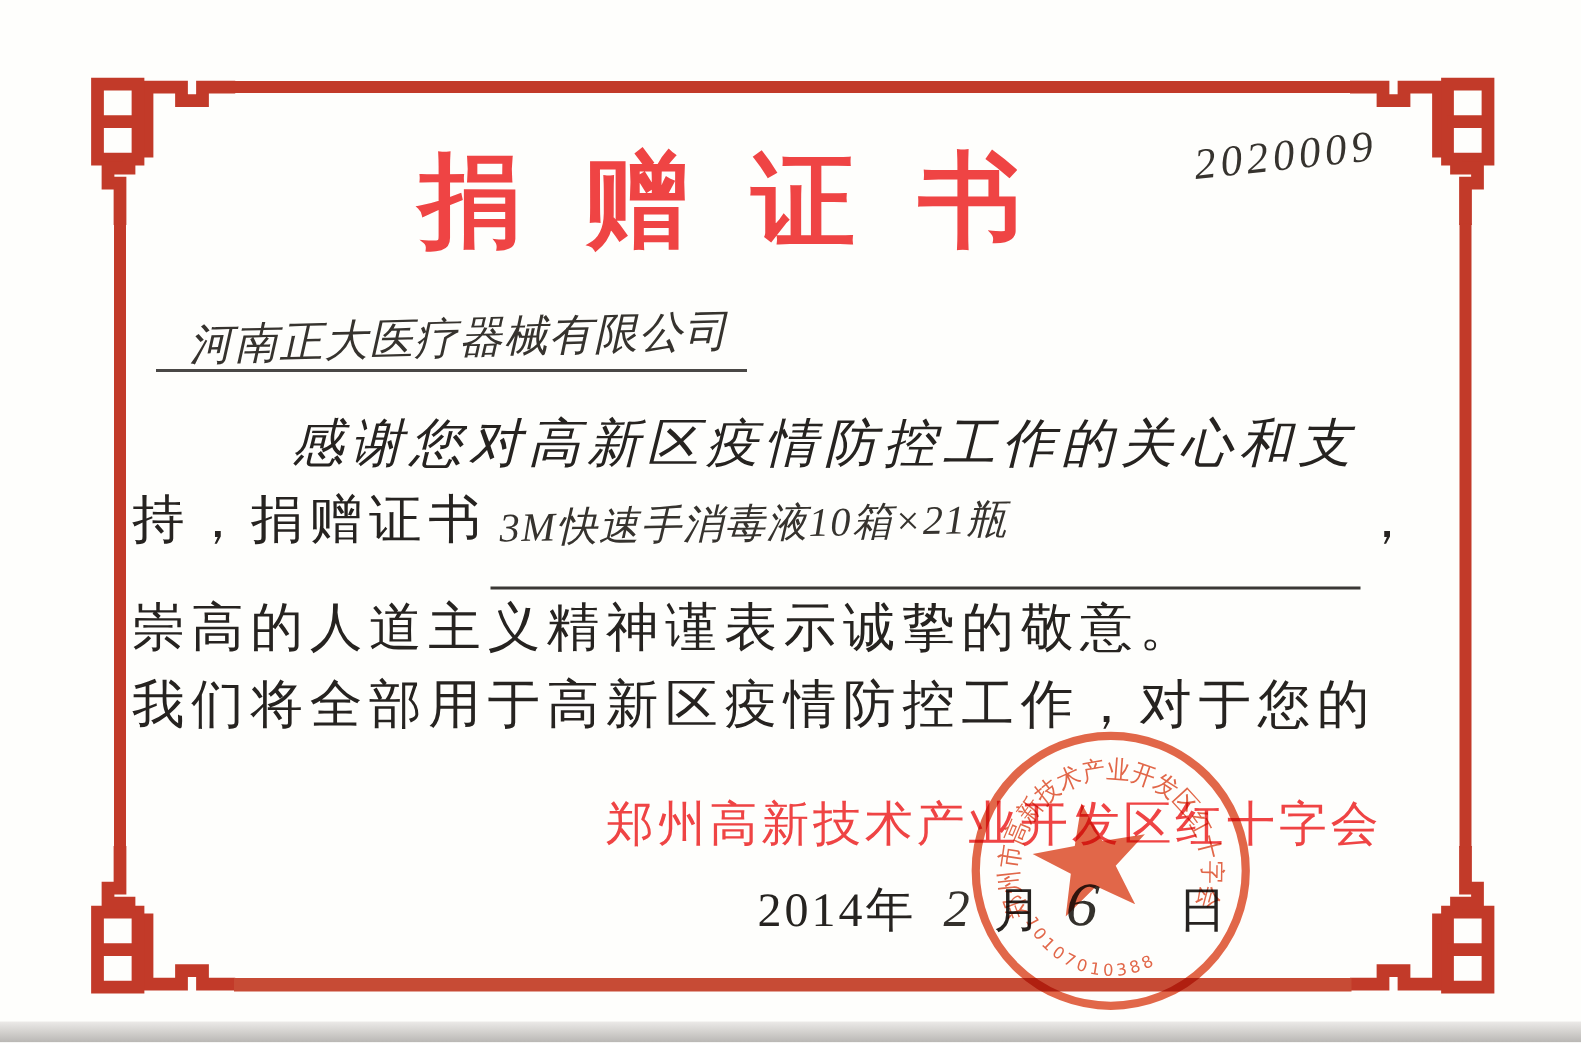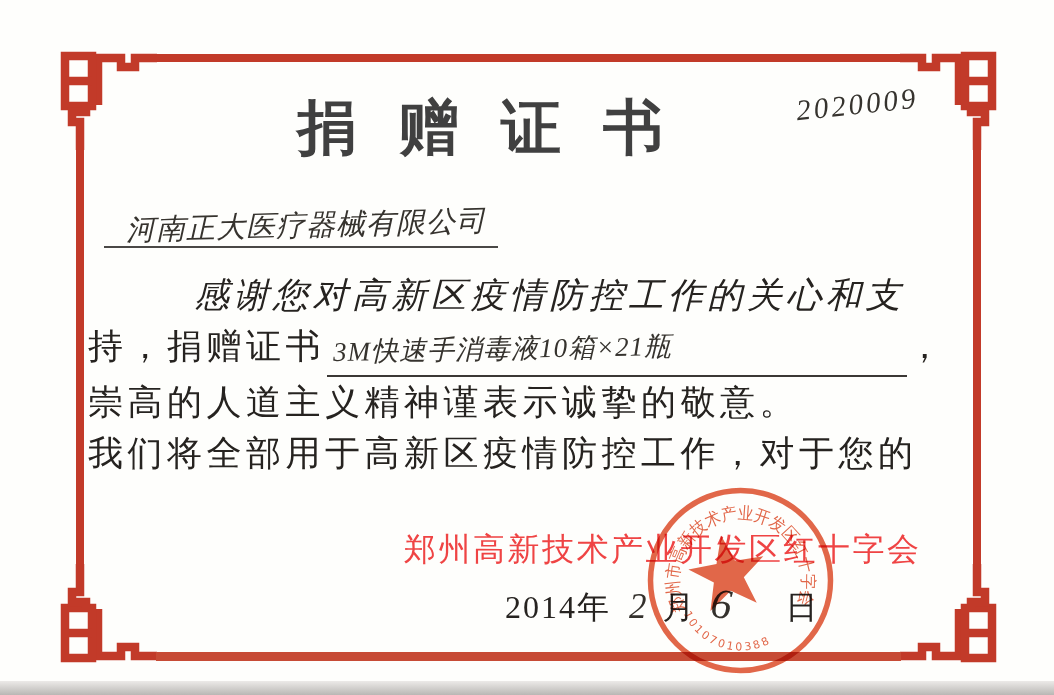--- a/index.html
+++ b/index.html
@@ -15,22 +15,22 @@
   .frame-line.left{left:75.8px;top:149px;width:8.5px;height:416px;}
   .frame-line.right{left:972.8px;top:149px;width:8.5px;height:416px;}
   .corner{position:absolute;width:100px;height:100px;}
   .corner.tl{left:57px;top:50px;}
   .corner.tr{left:900px;top:50px;transform:scaleX(-1);}
   .corner.bl{left:57px;top:564px;transform:scaleY(-1);}
   .corner.br{left:900px;top:564px;transform:scale(-1,-1);}
   
   .title{
     position:absolute;left:130px;top:88px;width:700px;
-    text-align:center;font-size:60px;font-weight:700;
-    color:#404040;letter-spacing:42px;text-indent:42px;
+    text-align:center;font-size:69px;font-weight:700;
+    color:#ef4444;letter-spacing:42px;text-indent:42px;
   }
   .cert-number{
     position:absolute;left:796px;top:88px;
     font-size:29px;font-style:italic;letter-spacing:3px;
     color:#2b2a28;transform:rotate(-6deg);
   }
   .recipient-line{
     position:absolute;left:104px;top:196px;width:394px;height:50px;
     border-bottom:2px solid #4a4846;
   }
@@ -40,21 +40,21 @@
     letter-spacing:1px;transform:rotate(-1.5deg);
   }
   .body-text{
     position:absolute;left:88px;top:270px;width:890px;
     font-size:35px;line-height:51px;letter-spacing:4.5px;color:#262320;
   }
   .body-text .indent{text-indent:106px;font-style:italic;}
   .donation-field{
     display:inline-block;width:570px;
     border-bottom:2.5px solid #3b3835;
-    padding:0 4px 0 6px;margin-left:2px;
+    padding:0 4px 16px 6px;margin-left:2px;
   }
   .donation-field .hand{
     display:inline-block;font-size:27px;letter-spacing:1px;
     transform:rotate(-1deg);
   }
   .issuer{
     position:absolute;left:404px;top:528px;width:560px;
     font-size:32px;letter-spacing:2.5px;color:#ef4444;
   }
   .date-line{

